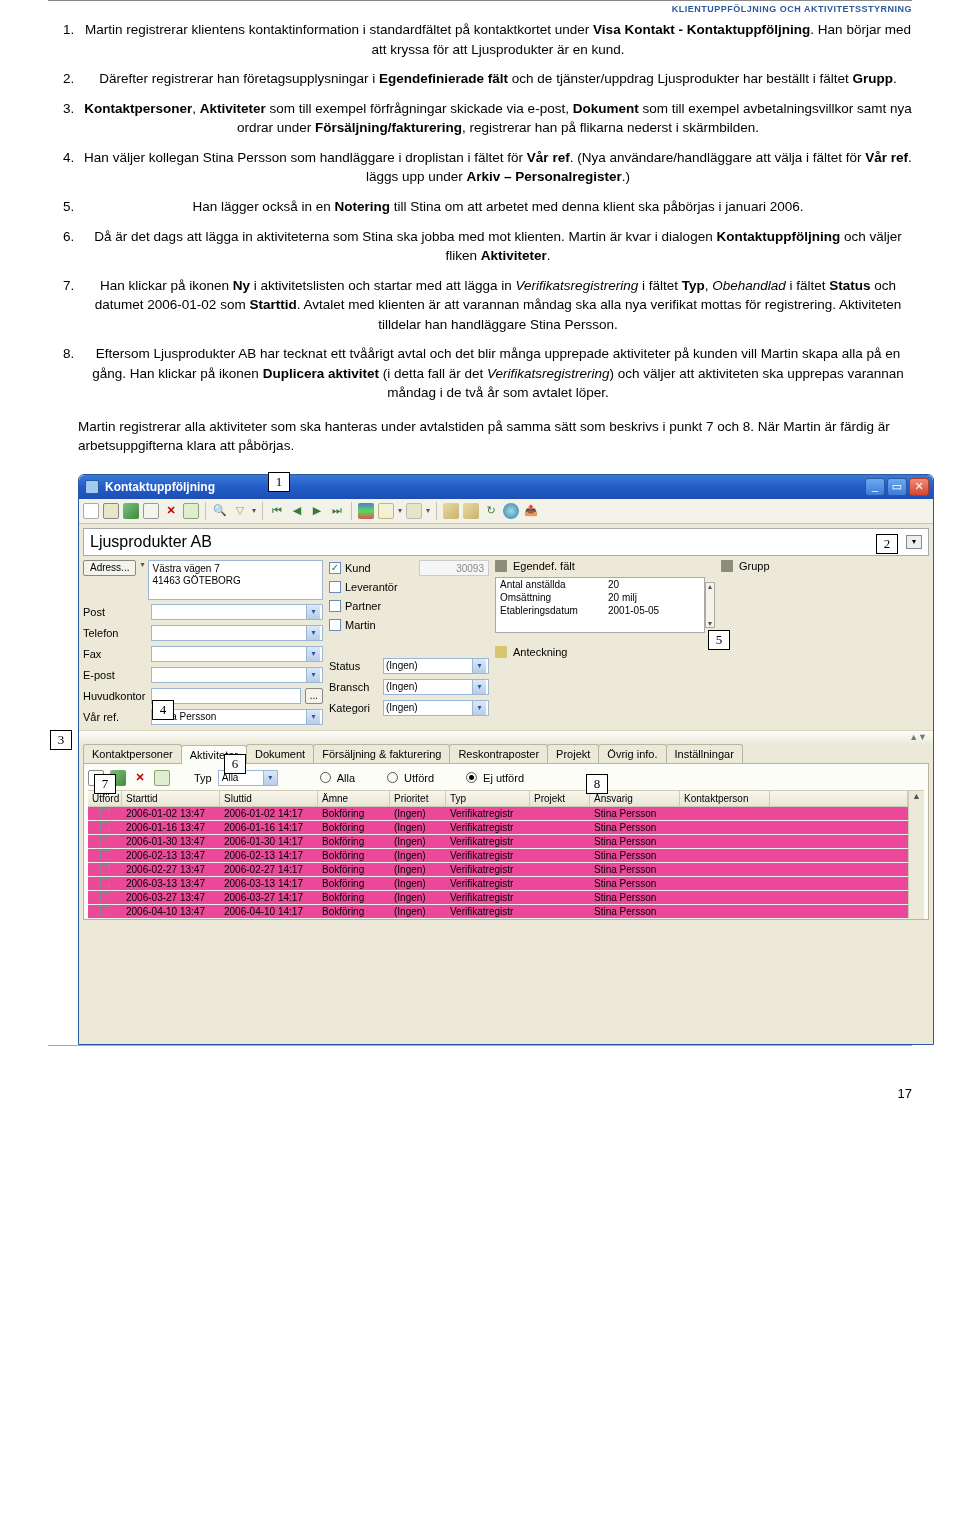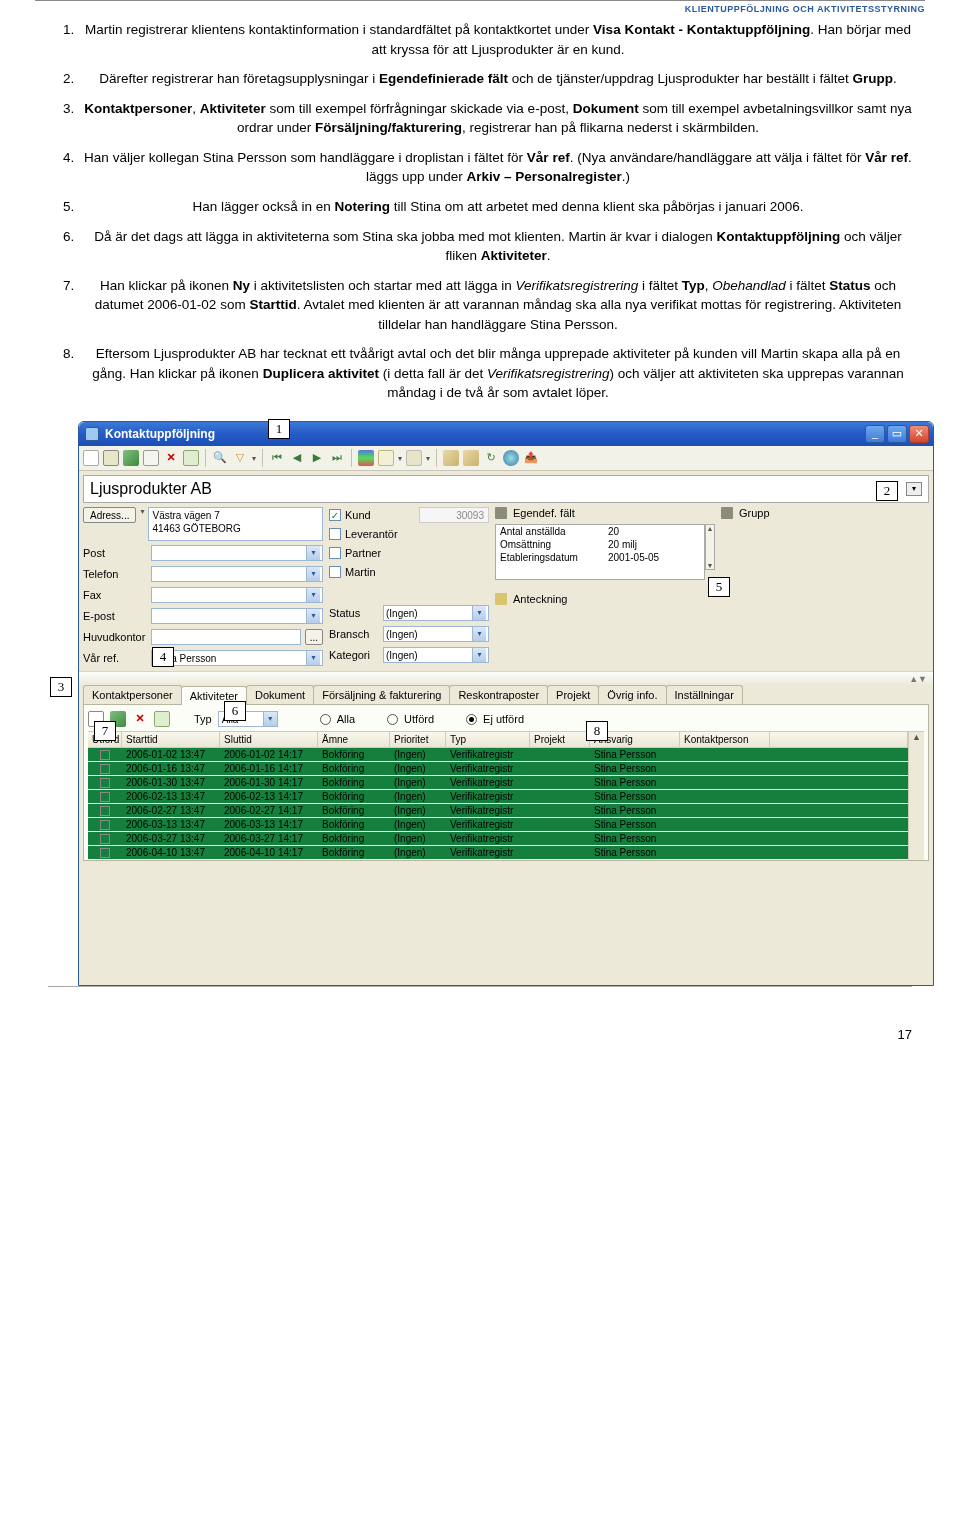--- a/index.html
+++ b/index.html
@@ -9,21 +9,21 @@
     font-family: Arial, Helvetica, sans-serif;
     background: #fff;
     color: #000;
     width: 960px;
   }
   .page {
     padding: 0 48px 30px 48px;
   }
   .topbar {
     border-top: 1px solid #888;
-    margin: 0 35px;
+    margin: 0 48px;
     padding-top: 3px;
     text-align: right;
     font-size: 9px;
     font-weight: bold;
     color: #2a5a9e;
     letter-spacing: 0.5px;
   }
   h1.section-heading {
     font-size: 22px;
     font-weight: bold;
@@ -162,21 +162,21 @@
     padding: 0 2px;
     display:flex; align-items:center; justify-content:space-between;
   }
   .dd-arrow {
     width: 14px; height: 14px;
     background: linear-gradient(to bottom,#dbe8f7,#b6cde9);
     border-left: 1px solid #9cb6d6;
     font-size: 8px; text-align: center; line-height:13px; color:#2a5a9e;
   }
   .multiline {
-    height: 34px; border: 1px solid #9cb6d6; background:#fff;
+    height: 40px; border: 1px solid #9cb6d6; background:#fff;
     font-size:10px; padding:2px 3px; line-height:1.25;
     flex:1;
   }
   .cb-row { display:flex; align-items:center; gap:4px; font-size:11px; height:16px;}
   .cb { width:12px; height:12px; border:1px solid #6a8cb8; background:#fff; display:flex; align-items:center; justify-content:center; font-size:10px; color:#2a7a2a;}
   .cb.checked::after { content:"✓"; }
   .num-box { width:70px; height:16px; border:1px solid #ccc; background:#f6f6f6; text-align:right; font-size:10px; color:#888; padding:0 4px; line-height:15px;}
 
   .section-hdr {
     font-size:11px; display:flex; align-items:center; gap:6px; margin-bottom:2px;
@@ -247,21 +247,21 @@
     grid-template-columns: 34px 98px 98px 72px 56px 84px 60px 90px 90px 1fr;
   }
   .grid-head {
     background: linear-gradient(to bottom,#f9f7ec,#e9e6d6);
     border-bottom:1px solid #cfcbb8;
   }
   .gh {
     padding:2px 4px; border-right:1px solid #cfcbb8; font-size:10px;
     white-space: nowrap; overflow:hidden;
   }
-  .grid-body { background:#15803d; }
+  .grid-body { background:#ec4899; }
   .grow { border-bottom:1px solid #eee; }
   .gc { padding:1px 4px; white-space:nowrap; overflow:hidden; }
   .gc.cb-cell { display:flex; align-items:center; justify-content:center; }
   .gc.cb-cell .cb2 { width:10px; height:10px; border:1px solid #888; }
   .scroll-col {
     width:16px; background:#ece9d8; border-left:1px solid #cfcbb8;
     display:flex; align-items:flex-start; justify-content:center;
     font-size:9px; color:#555;
   }
 
@@ -304,20 +304,21 @@
     <li>Martin registrerar klientens kontaktinformation i standardfältet på kontaktkortet under <b>Visa Kontakt - Kontaktuppföljning</b>. Han börjar med att kryssa för att Ljusprodukter är en kund.</li>
     <li>Därefter registrerar han företagsupplysningar i <b>Egendefinierade fält</b> och de tjänster/uppdrag Ljusprodukter har beställt i fältet <b>Grupp</b>.</li>
     <li><b>Kontaktpersoner</b>, <b>Aktiviteter</b> som till exempel förfrågningar skickade via e-post, <b>Dokument</b> som till exempel avbetalningsvillkor samt nya ordrar under <b>Försäljning/fakturering</b>, registrerar han på flikarna nederst i skärmbilden.</li>
     <li>Han väljer kollegan Stina Persson som handläggare i droplistan i fältet för <b>Vår ref</b>. (Nya användare/handläggare att välja i fältet för <b>Vår ref</b>. läggs upp under <b>Arkiv – Personalregister</b>.)</li>
     <li>Han lägger också in en <b>Notering</b> till Stina om att arbetet med denna klient ska påbörjas i januari 2006.</li>
     <li>Då är det dags att lägga in aktiviteterna som Stina ska jobba med mot klienten. Martin är kvar i dialogen <b>Kontaktuppföljning</b> och väljer fliken <b>Aktiviteter</b>.</li>
     <li>Han klickar på ikonen <b>Ny</b> i aktivitetslisten och startar med att lägga in <em>Verifikatsregistrering</em> i fältet <b>Typ</b>, <em>Obehandlad</em> i fältet <b>Status</b> och datumet 2006-01-02 som <b>Starttid</b>. Avtalet med klienten är att varannan måndag ska alla nya verifikat mottas för registrering. Aktiviteten tilldelar han handläggare Stina Persson.</li>
     <li>Eftersom Ljusprodukter AB har tecknat ett tvåårigt avtal och det blir många upprepade aktiviteter på kunden vill Martin skapa alla på en gång. Han klickar på ikonen <b>Duplicera aktivitet</b> (i detta fall är det <em>Verifikatsregistrering</em>) och väljer att aktiviteten ska upprepas varannan måndag i de två år som avtalet löper.</li>
   </ol>
 
+  <div class="after">Martin registrerar alla aktiviteter som ska hanteras under avtalstiden på samma sätt som beskrivs i punkt 7 och 8. När Martin är färdig är arbetsuppgifterna klara att påbörjas.</div>
 
   <div class="screenshot-wrap">
 
     <div class="callout" style="top:-2px; left:190px;">1</div>
     <div class="callout" style="top:60px;  left:798px;">2</div>
     <div class="callout" style="top:256px; left:-28px;">3</div>
     <div class="callout" style="top:226px; left:74px;">4</div>
     <div class="callout" style="top:156px; left:630px;">5</div>
     <div class="callout" style="top:280px; left:146px;">6</div>
     <div class="callout" style="top:300px; left:16px;">7</div>
@@ -463,21 +464,21 @@
                 <span class="dd-arrow">▾</span>
               </div>
             </div>
         </div>
 
         <div class="col col3">
           <div class="section-hdr">
               <span class="section-icon"></span>
               <span>Egendef. fält</span>
             </div>
-          <div style="display:flex;">
+          <div style="display:flex;align-items:center;">
             <div class="egendef-grid" style="flex:1;">
               <div class="eg-row">
                   <span class="eg-key">Antal anställda</span>
                   <span class="eg-val">20</span>
                 </div>
               <div class="eg-row">
                   <span class="eg-key">Omsättning</span>
                   <span class="eg-val">20 milj</span>
                 </div>
               <div class="eg-row">

